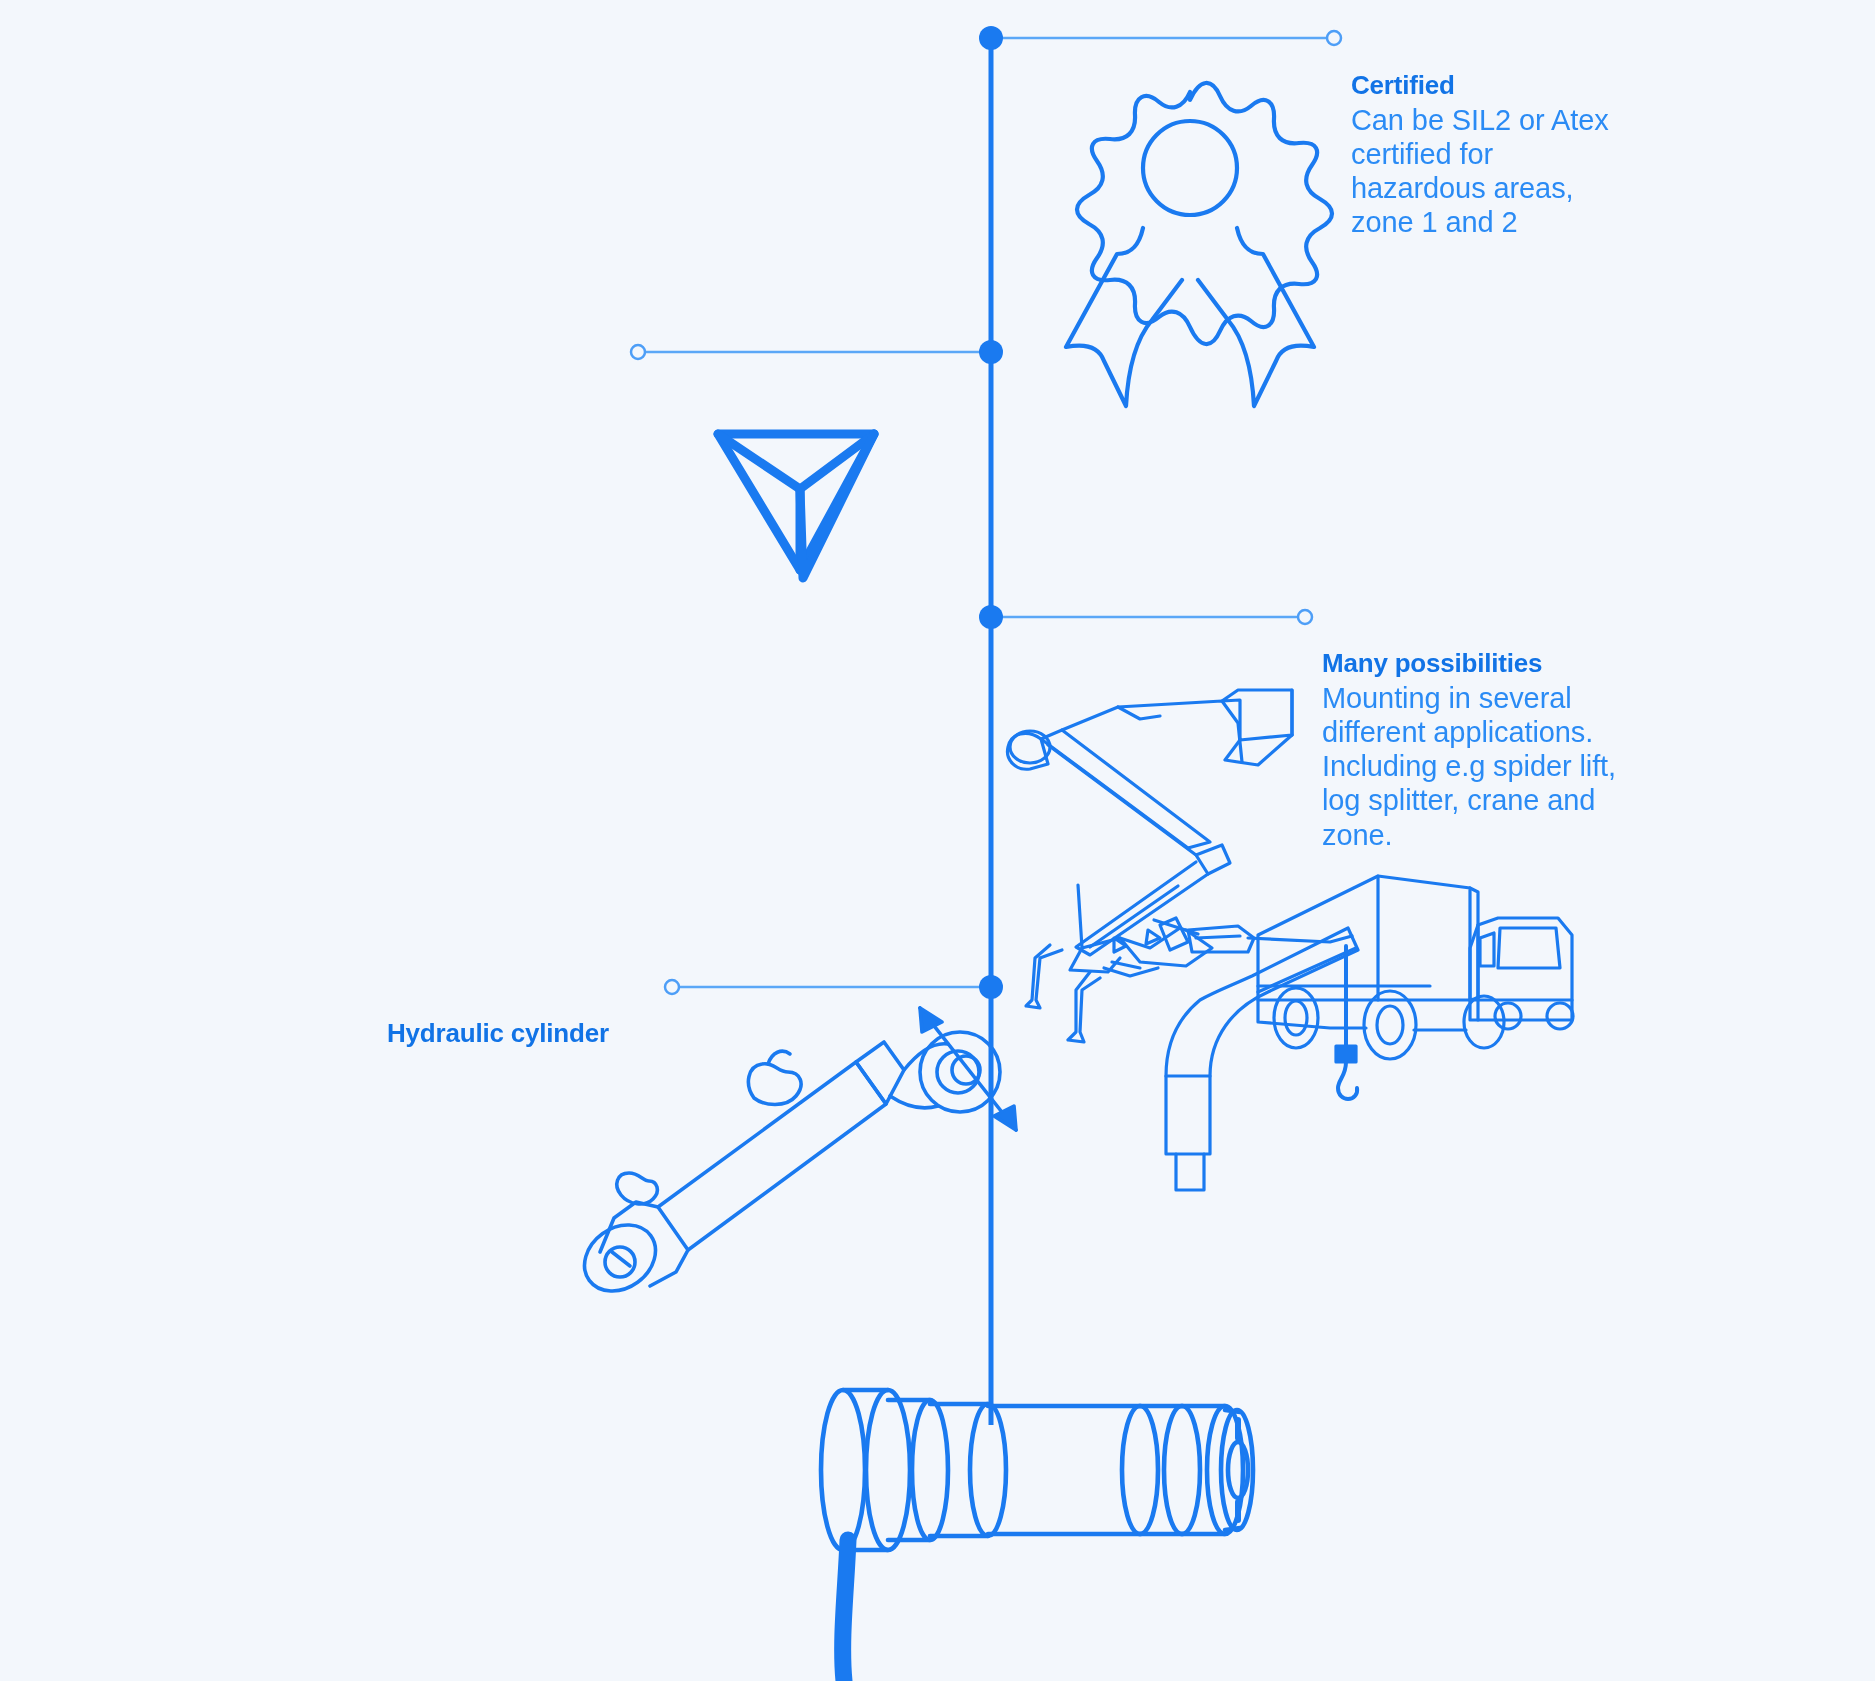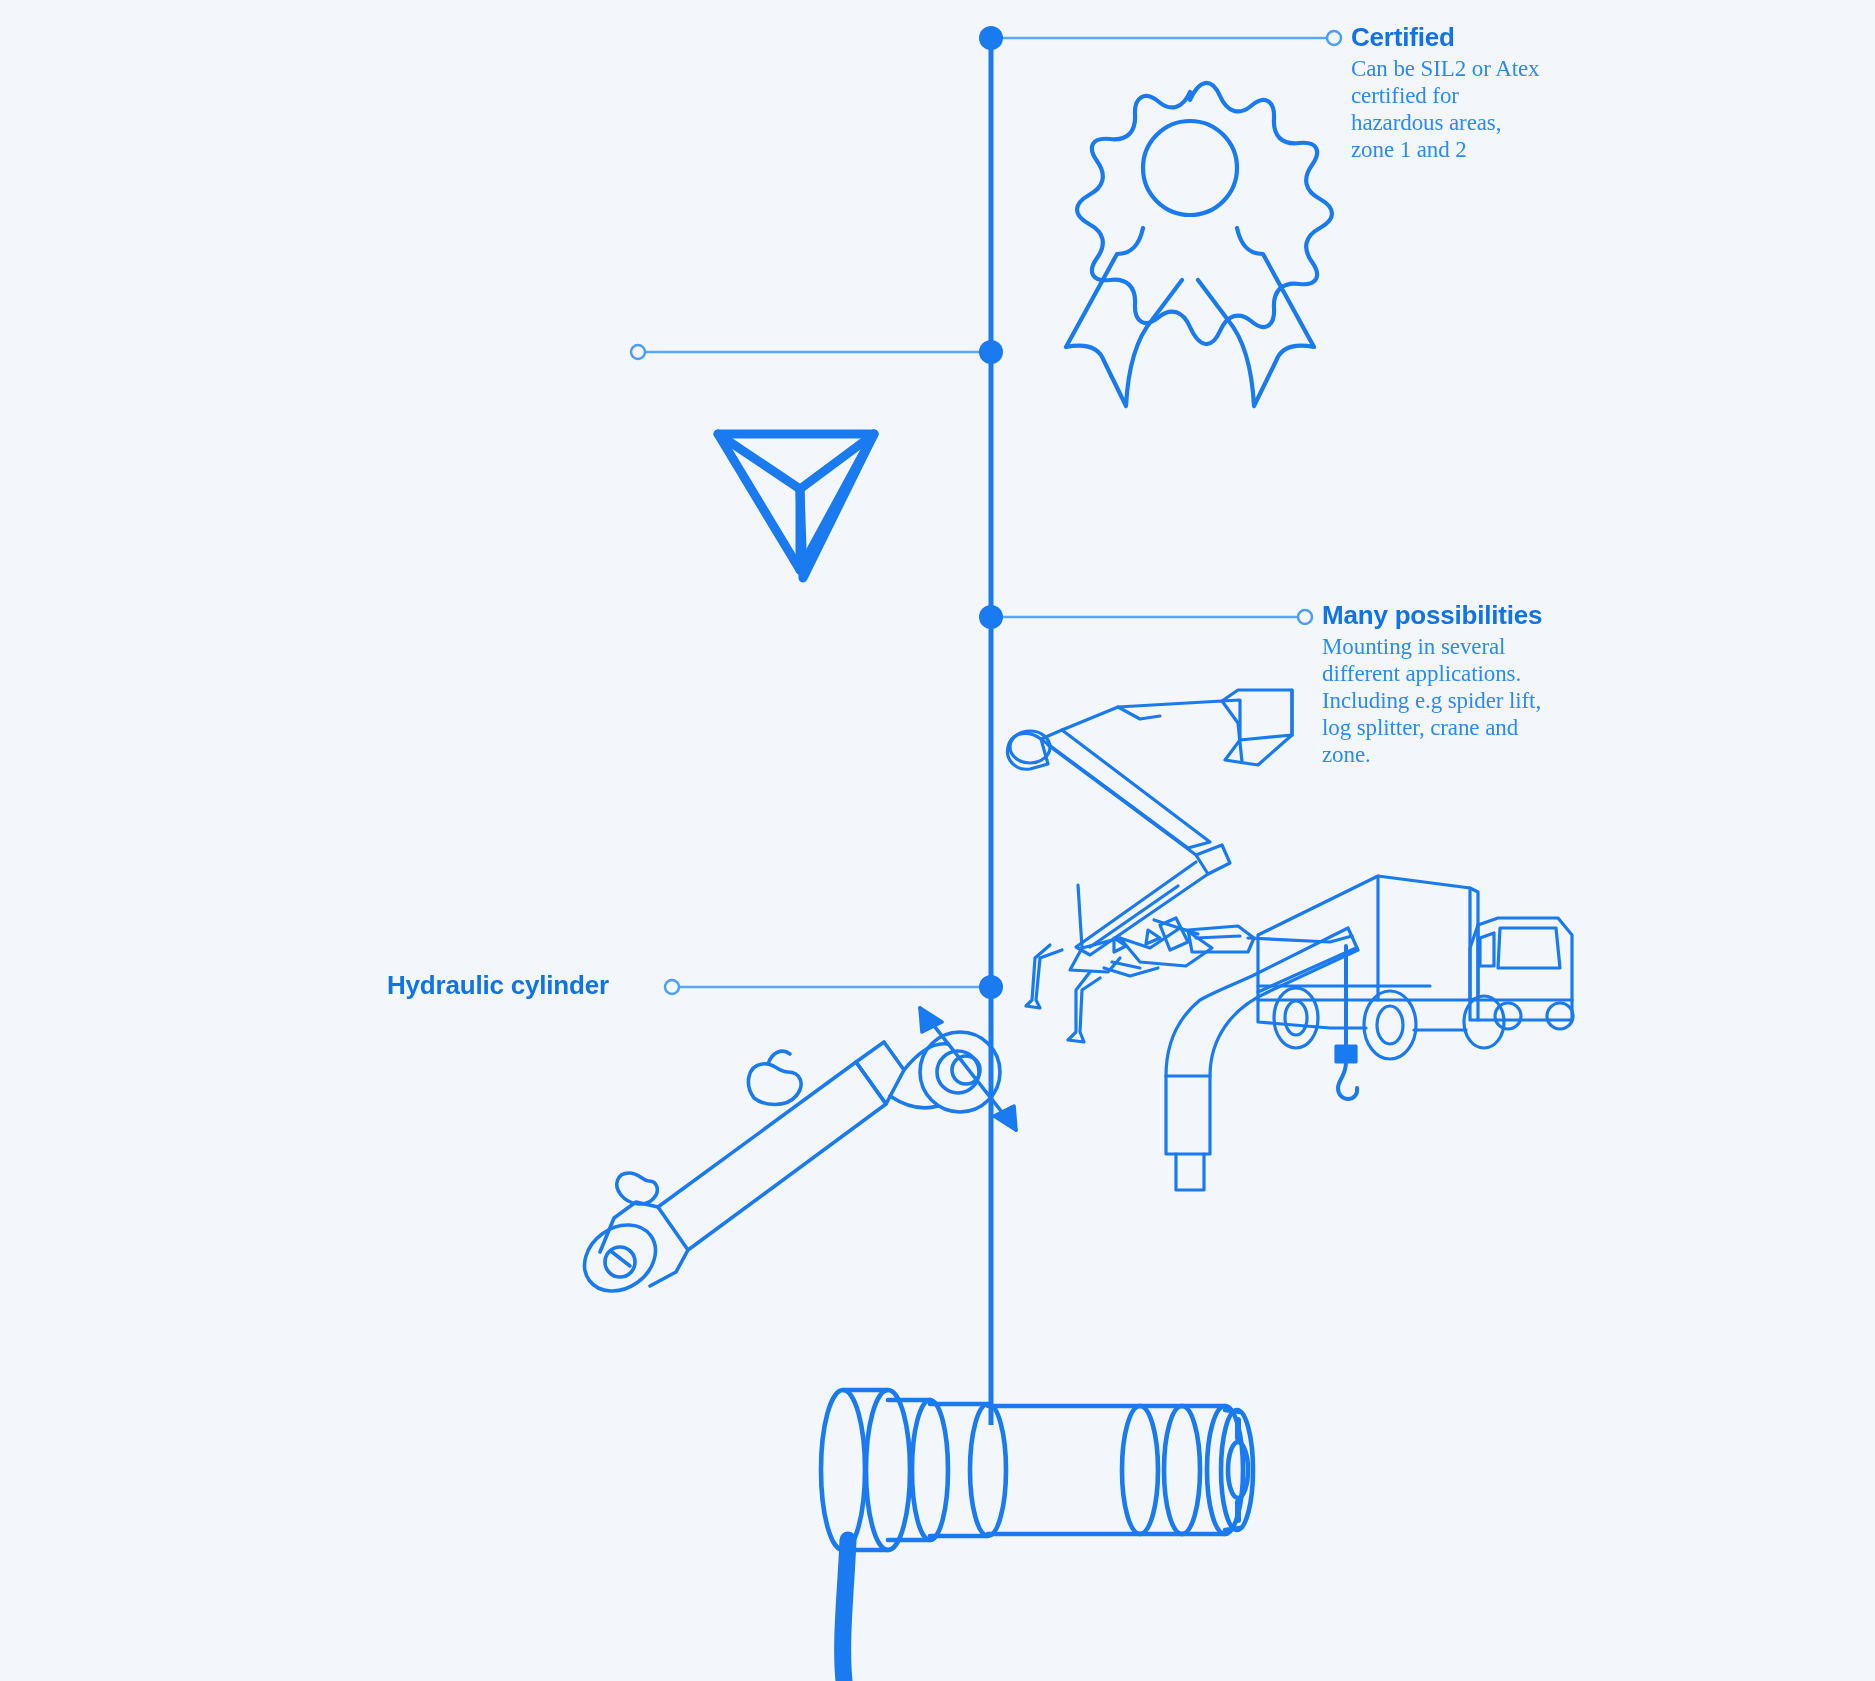--- a/index.html
+++ b/index.html
@@ -27,28 +27,28 @@
     position: absolute;
     color: #1a7af0;
   }
   .callout .title {
     font-size: 26px;
     font-weight: bold;
     line-height: 1.18;
     letter-spacing: -0.2px;
     color: #1173e6;
     margin-bottom: 2px;
+    margin-top: 48px;
   }
   .callout .body {
-    font-size: 23px;
+    font-size: 29px;
     line-height: 1.18;
     letter-spacing: -0.1px;
     color: #2a8bf5;
     white-space: pre-line;
-    font-family: Liberation Serif, serif;
   }
   .callout.right { text-align: left; }
   .callout.left  { text-align: left; }
 
   #callout-certified { left: 1351px; top: 22px; width: 300px; }
   #callout-save-data { left: 346px;  top: 345px; width: 300px; }
   #callout-many-possibilities { left: 1322px; top: 600px; width: 300px; }
   #callout-hydraulic-cylinder { left: 387px;  top: 970px; width: 300px; }
 </style>
 </head>

